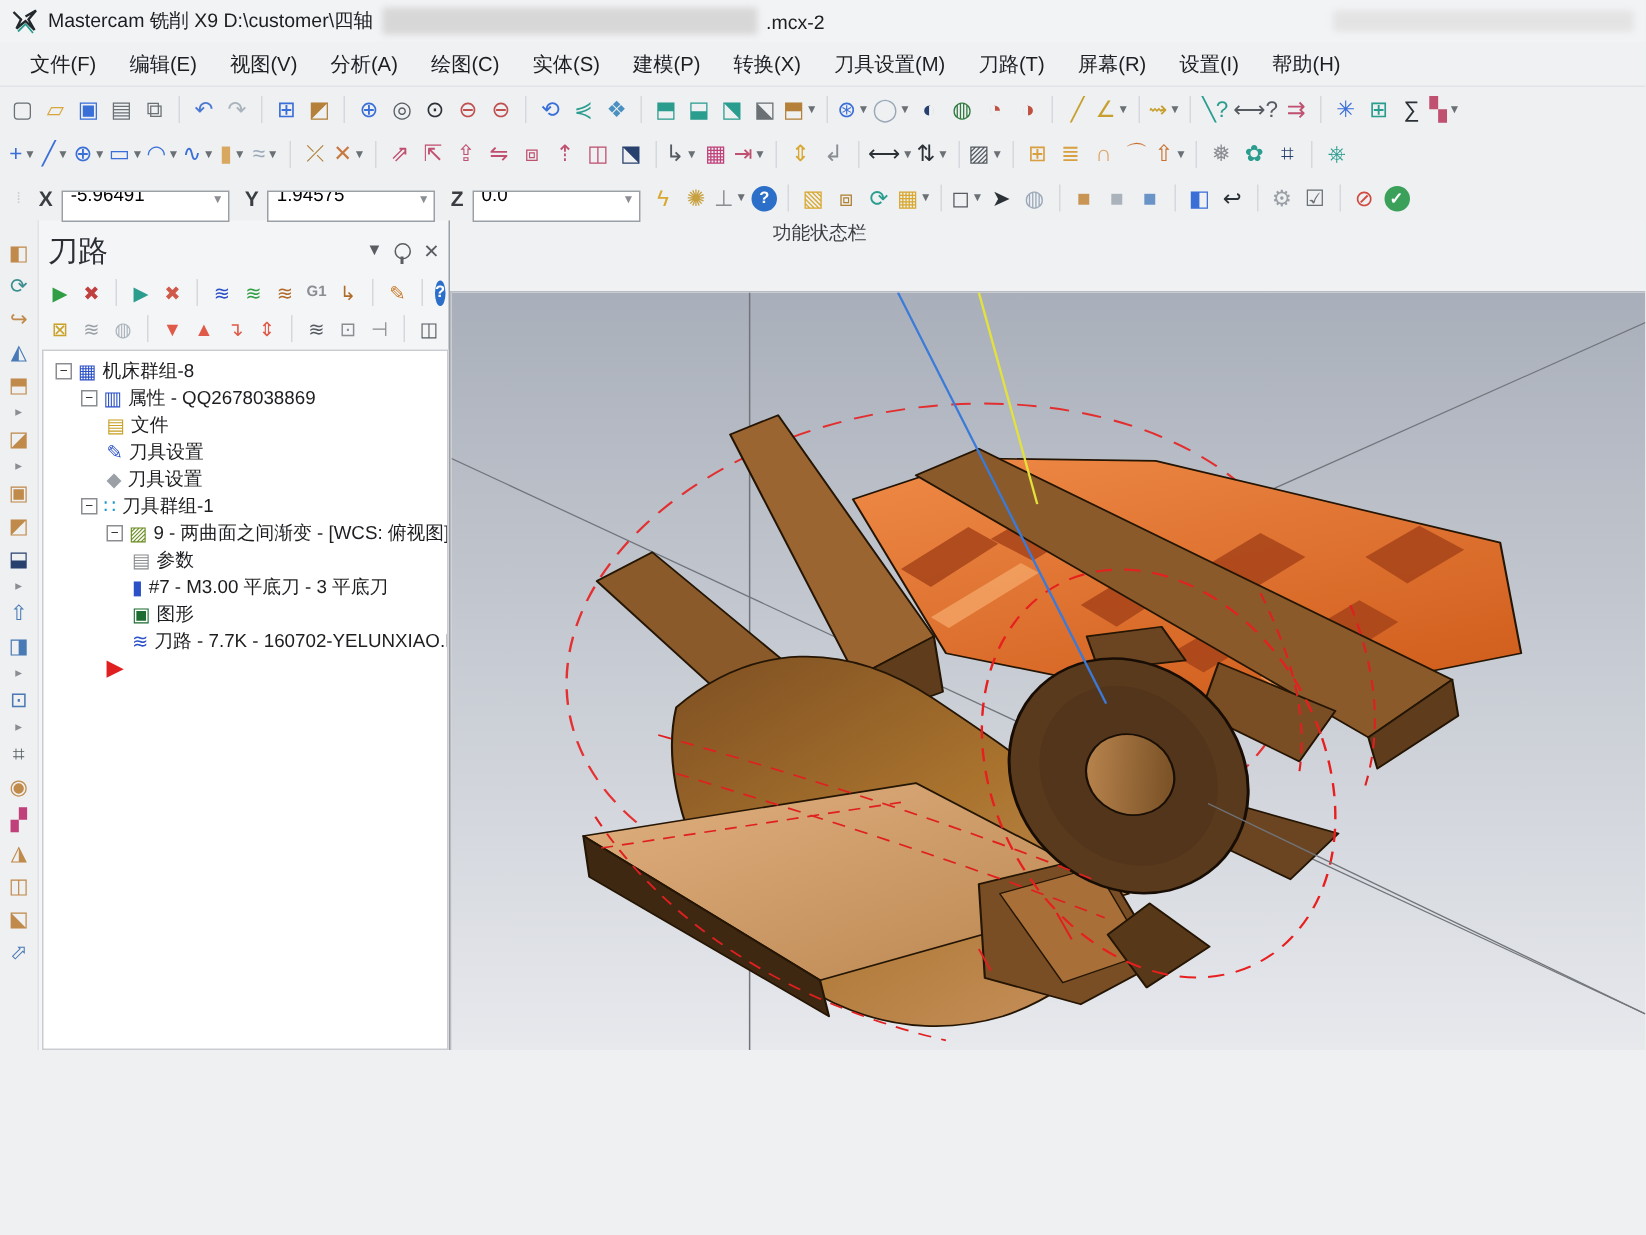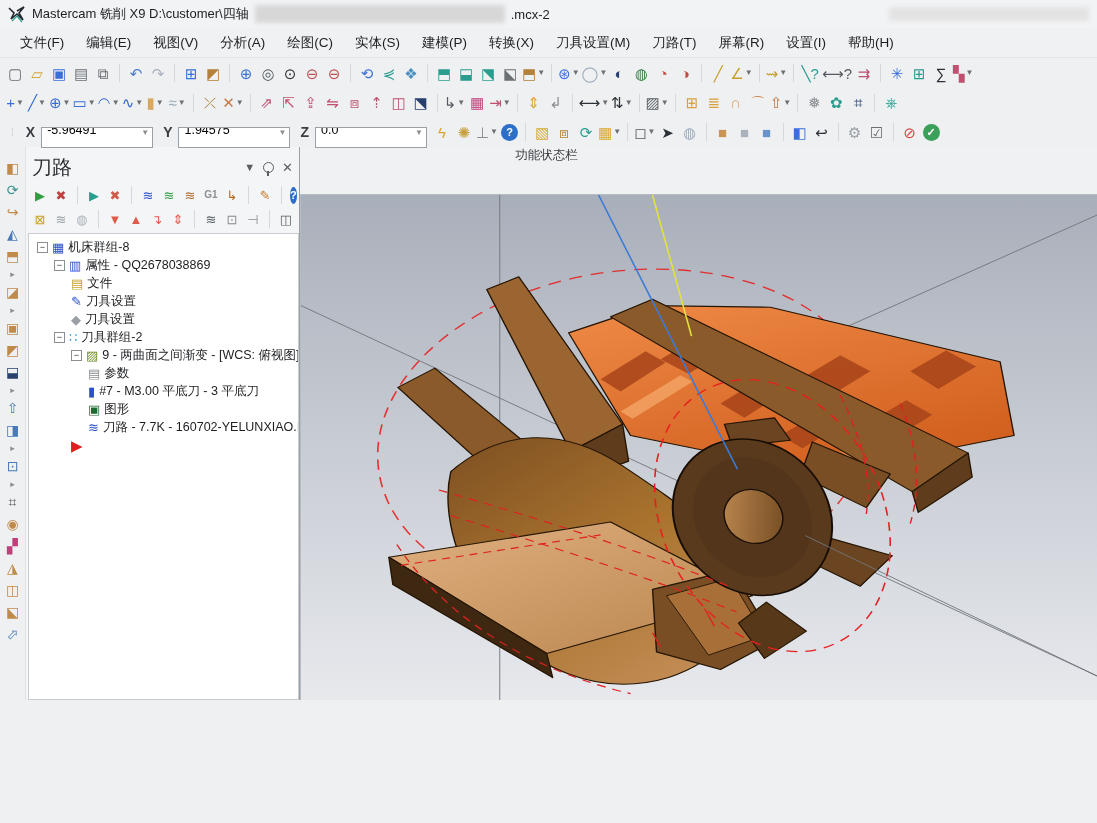--- a/index.html
+++ b/index.html
@@ -346,21 +346,21 @@
             <span class="tree-icon" style="color: rgb(43, 80, 200);">✎</span>
             <span>刀具设置</span>
           </div>
           <div class="tree-row" style="padding-left: 38px;">
             <span class="tree-icon" style="color: rgb(154, 160, 166);">◆</span>
             <span>刀具设置</span>
           </div>
           <div class="tree-row" style="padding-left: 21px;">
             <span class="expander">−</span>
             <span class="tree-icon" style="color: rgb(31, 155, 208);">∷</span>
-            <span>刀具群组-2</span>
+            <span>刀具群组-1</span>
           </div>
           <div class="tree-row" style="padding-left: 38px;">
             <span class="expander">−</span>
             <span class="tree-icon" style="color: rgb(107, 142, 35);">▨</span>
             <span>9 - 两曲面之间渐变 - [WCS: 俯视图]</span>
           </div>
           <div class="tree-row" style="padding-left: 55px;">
             <span class="tree-icon" style="color: rgb(138, 141, 146);">▤</span>
             <span>参数</span>
           </div>

